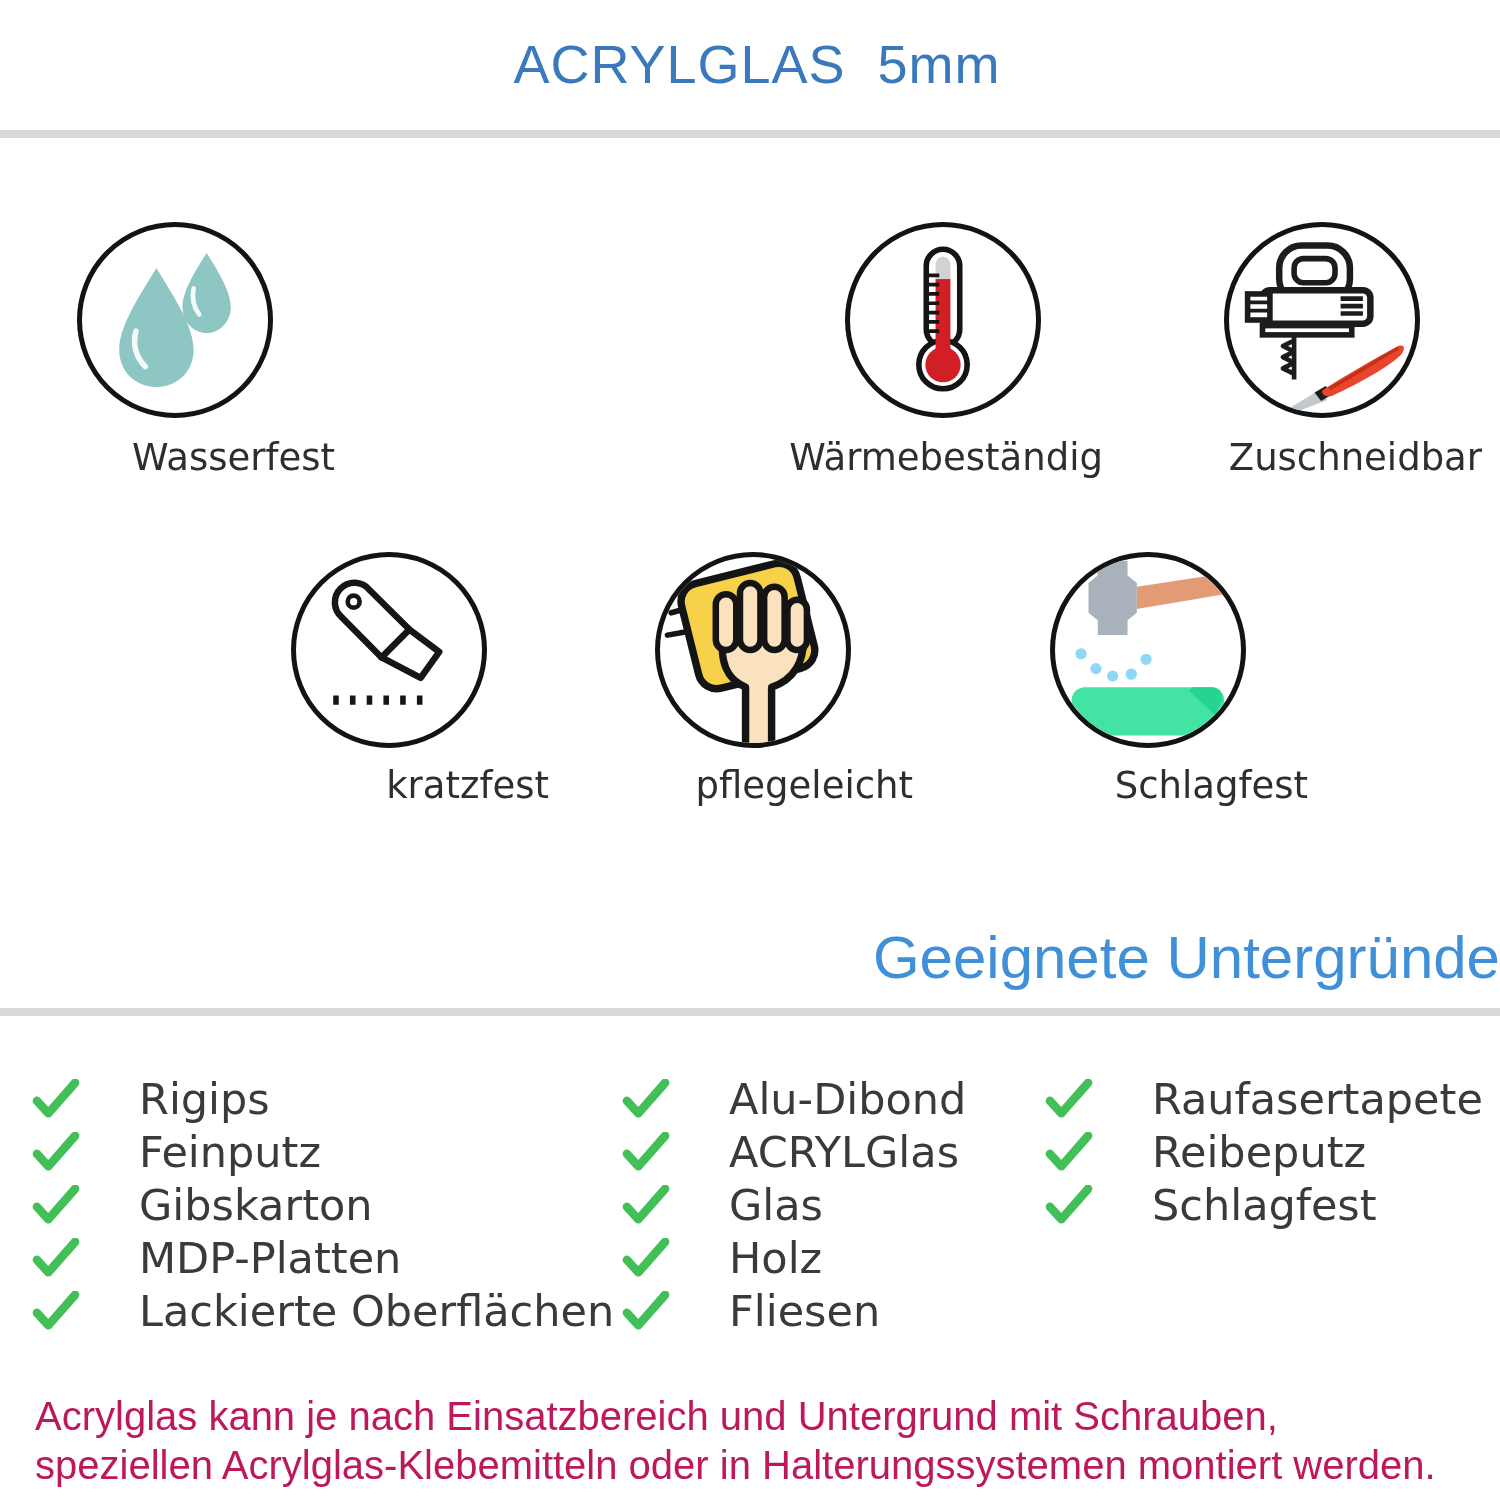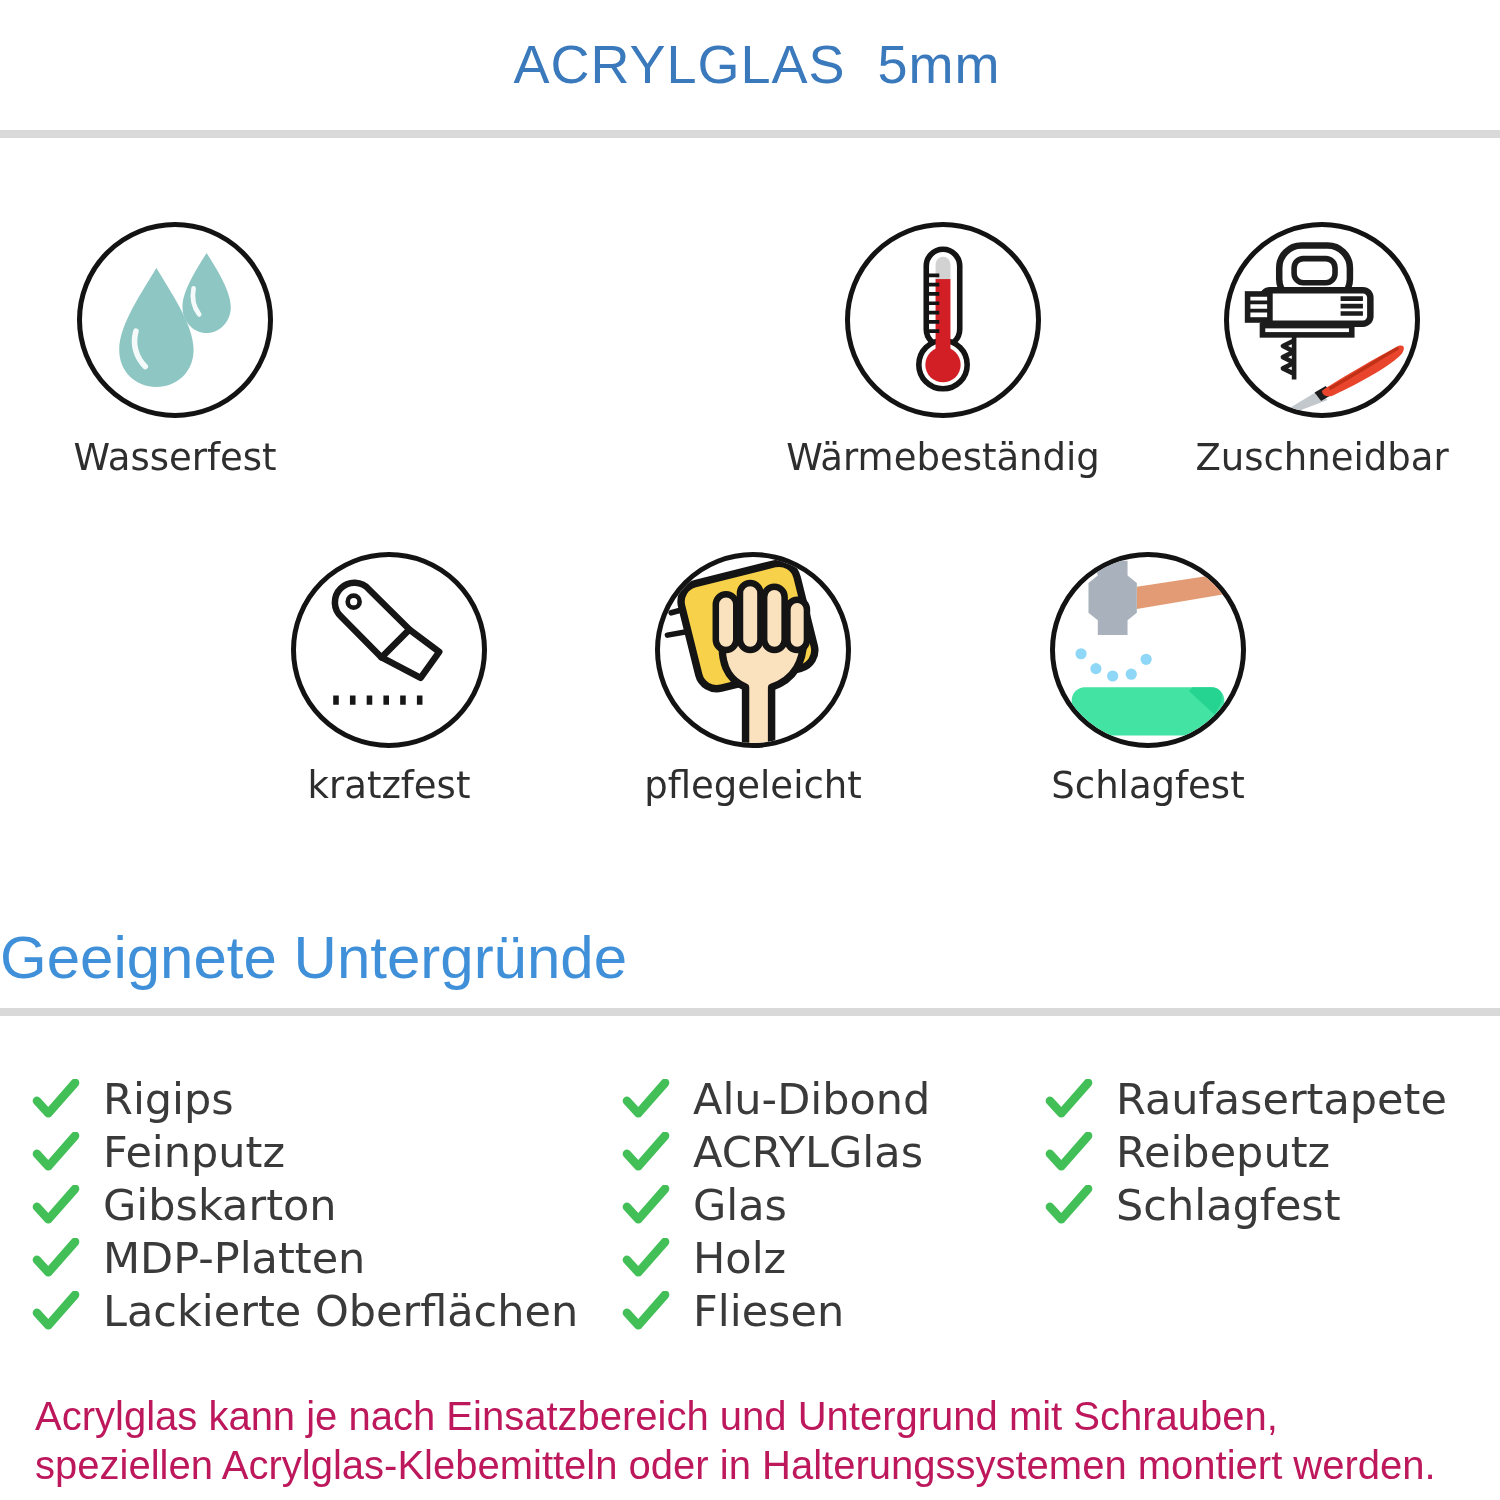--- a/index.html
+++ b/index.html
@@ -9,43 +9,43 @@
   }
   
   .title1 {
     position:absolute; top:32px; left:0; width:100%; margin:0;
     text-align:center; font-family:"Liberation Sans", sans-serif;
     font-weight:400; font-size:54px; line-height:64px;
     color:#3a79bb; white-space:pre; letter-spacing:1px;padding-left:7px;
   }
   .title2 {
     position:absolute; top:922px; left:0; width:100%; margin:0;
-    text-align:left; font-family:"Liberation Sans", sans-serif;
+    text-align:right; font-family:"Liberation Sans", sans-serif;
     font-weight:400; font-size:60px; line-height:72px; color:#3f90d9;
   }
   .bar { position:absolute; left:0; width:100%; height:8px; background:#d9d9d9; }
   .bar1 { top:130px; } .bar2 { top:1008px; }
 
   
   .feature { position:absolute; width:320px; text-align:center; }
   .f1{left:15px;  top:222px} .f2{left:395px; top:222px}
   .f3{left:783px; top:222px} .f4{left:1162px;top:222px}
   .f5{left:229px; top:552px} .f6{left:593px; top:552px} .f7{left:988px; top:552px}
   .circle {
     width:186px; height:186px; border:5px solid #131313; border-radius:50%;
     margin:0 auto; overflow:hidden; background:#fff;
   }
   .circle svg { width:100%; height:100%; display:block; }
-  .flabel { margin-top:18px; font-size:37px; color:#2e2e2e; white-space:nowrap; }
+  .flabel { margin-top:18px; font-size:37px; color:#2e2e2e; white-space:nowrap;text-align:right; }
   .frow2 .flabel { margin-top:16px; }
 
   
   .col { position:absolute; top:1072px; }
   .col1{left:32px} .col2{left:622px} .col3{left:1045px}
-  .row { display:flex; align-items:center; height:53px; }
+  .row { display:flex; align-items:center; height:53px;gap:36px; }
   .check { width:48px; height:40px; margin-right:23px; flex:none; }
   .itext { font-size:43px; color:#3a3a3a; white-space:nowrap; }
 
   
   .footer {
     position:absolute; left:35px; top:1392px;
     font-family:"Liberation Sans", sans-serif;
     font-size:40px; line-height:49px; color:#be185d;
   }
 </style>

